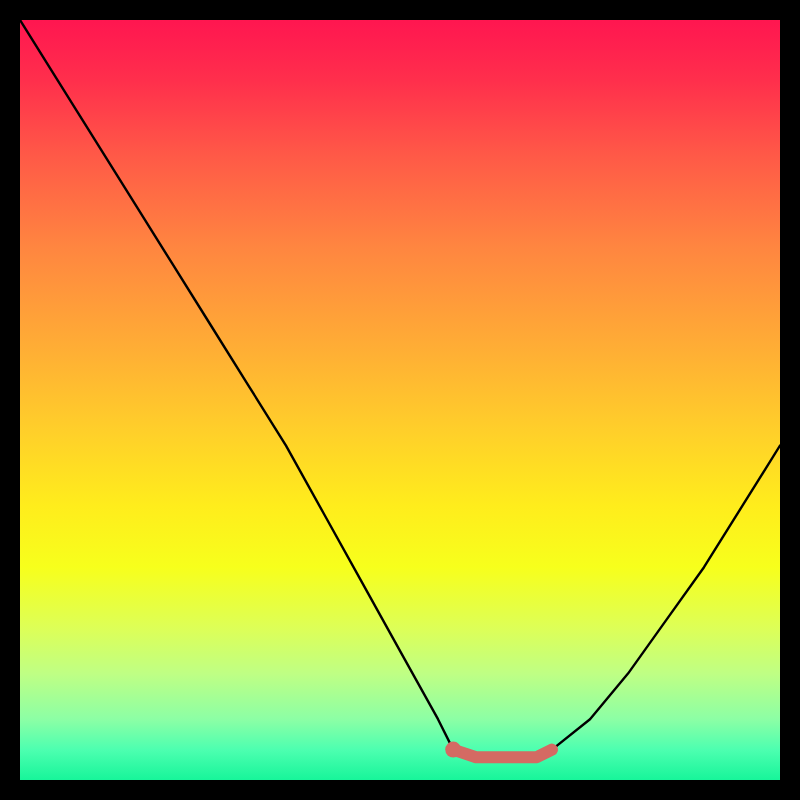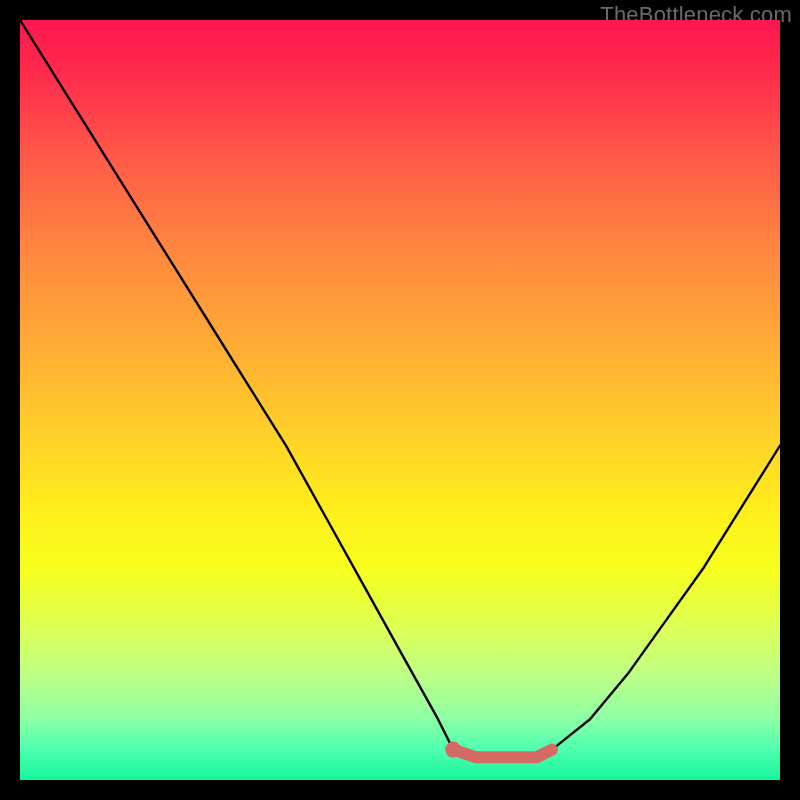--- a/index.html
+++ b/index.html
@@ -75,21 +75,20 @@
     stroke-linejoin: round;
   }
   .dot-main {
     fill: #d46a63;
   }
 </style>
 </head>
 <body>
 
 <div class="stage">
-  <div class="watermark">TheBottleneck.com</div>
 
   <div class="plot">
     <div class="gradient-bg"></div>
 
     <svg class="curve" viewBox="0 0 760 760">
       <polyline class="curve-line" points="0.0,0.0 38.0,60.8 76.0,121.6 114.0,182.4 152.0,243.2 190.0,304.0 228.0,364.8 266.0,425.6 304.0,494.0 342.0,562.4 380.0,630.8 418.0,699.2 433.2,729.6 456.0,737.2 494.0,737.2 516.8,737.2 532.0,729.6 570.0,699.2 608.0,653.6 646.0,600.4 684.0,547.2 722.0,486.4 760.0,425.6"></polyline>
 
       <polyline class="highlight" points="433.2,729.6 456.0,737.2 494.0,737.2 516.8,737.2 532.0,729.6"></polyline>
 
       <circle class="dot-main" r="8" cx="433.2" cy="729.6"></circle>

